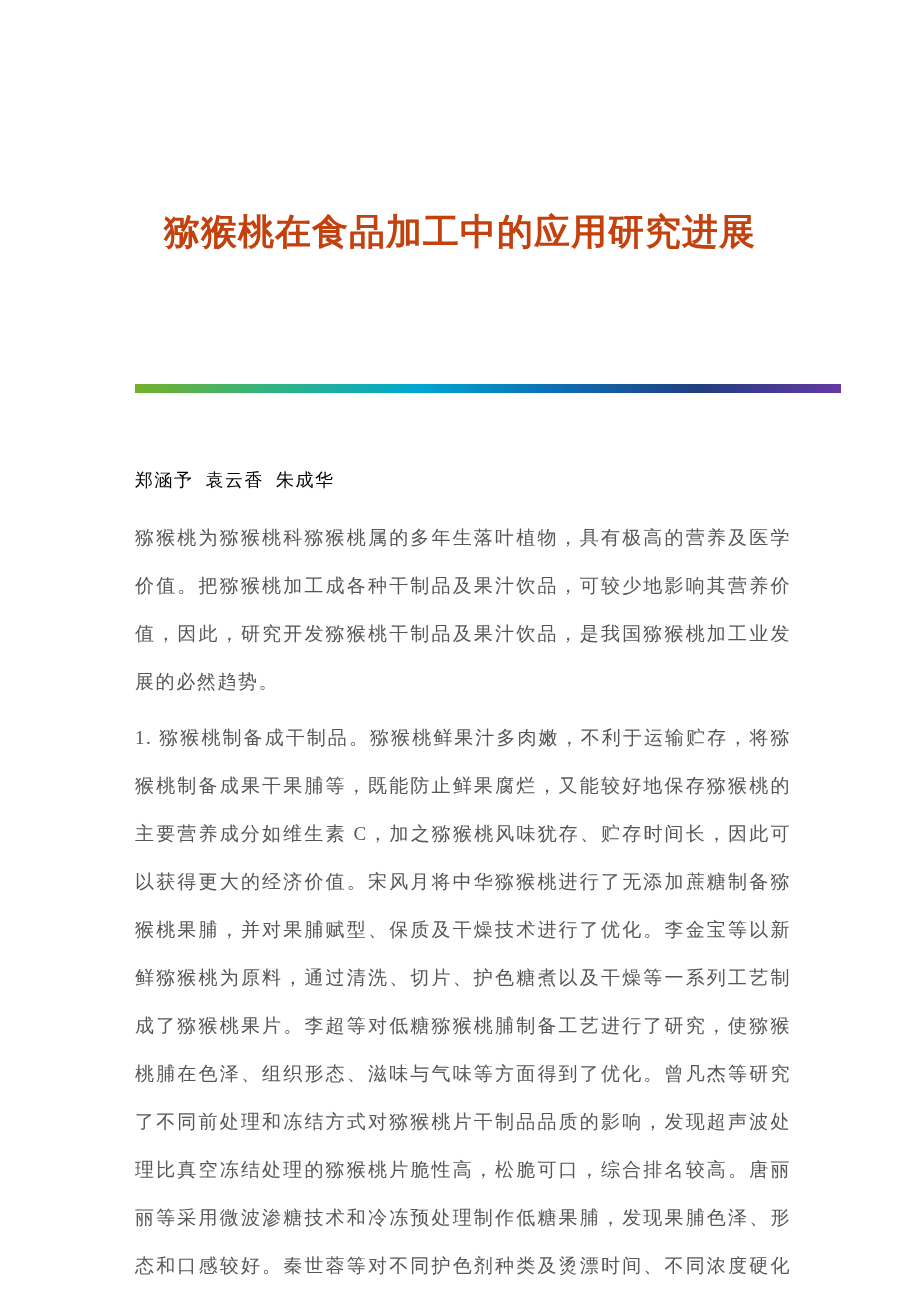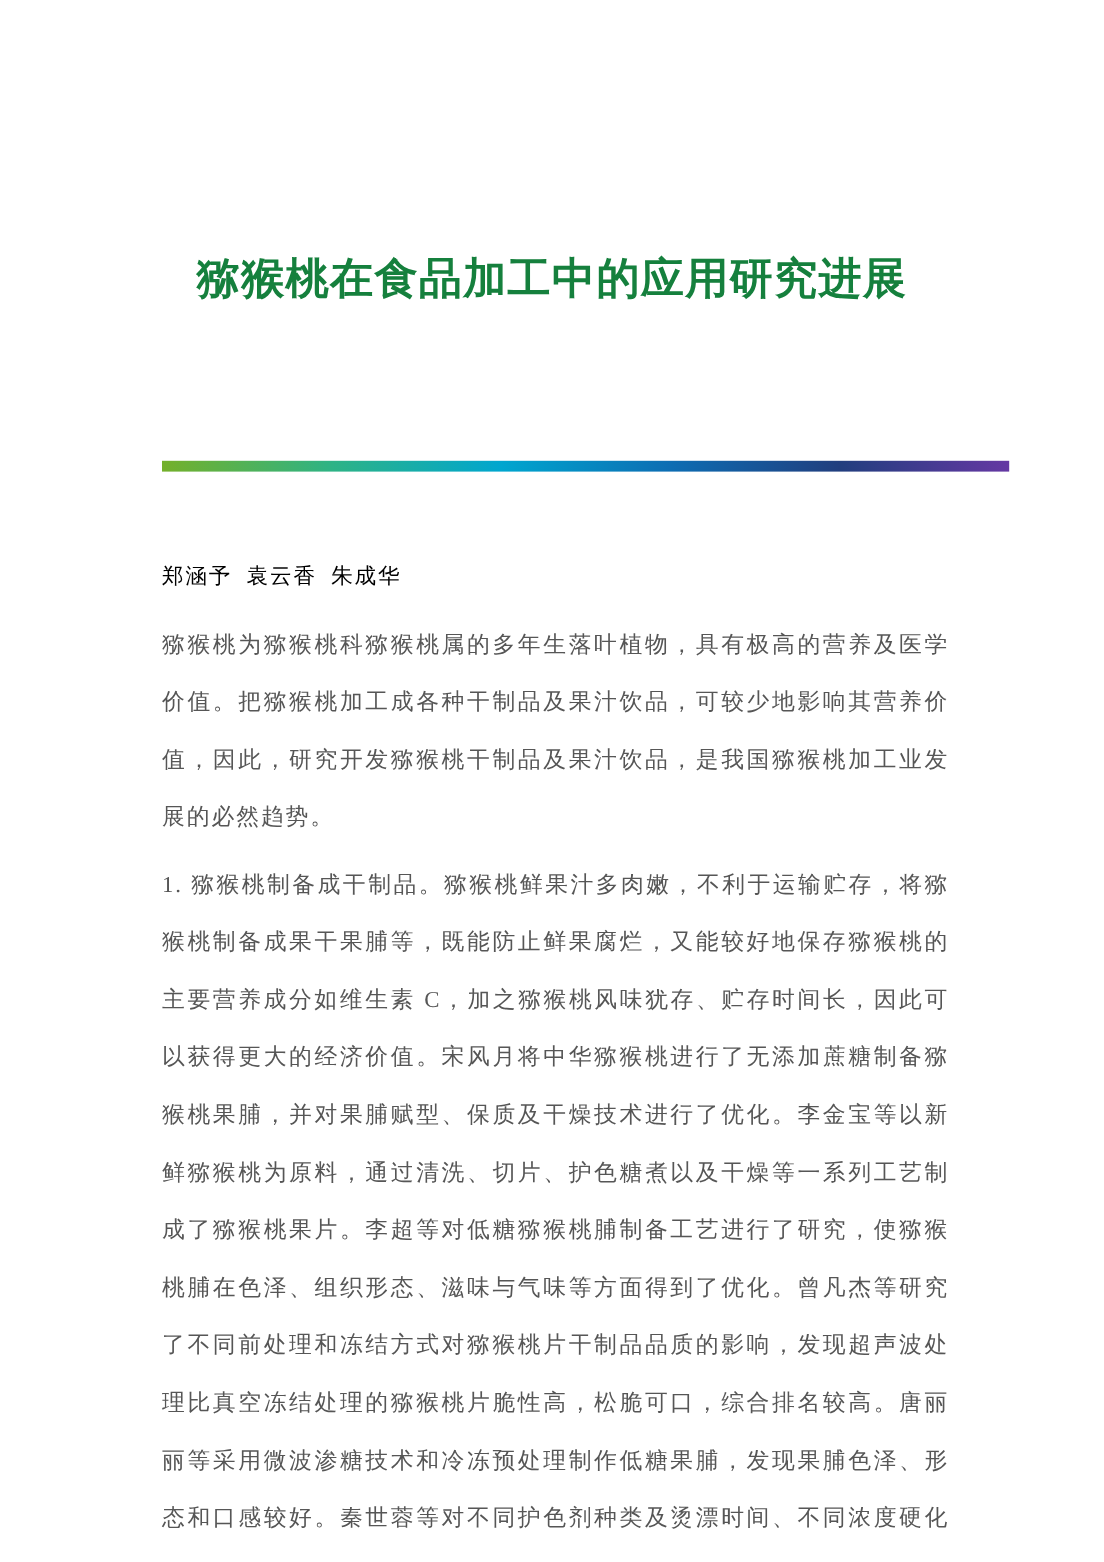--- a/index.html
+++ b/index.html
@@ -66,21 +66,21 @@
     word-break: break-all;
   }
   .para + .para {
     margin-top: 8px;
   }
 </style>
 </head>
 <body>
 
 <div class="page">
-  <h1 class="doc-title" style="color: #15803d;">猕猴桃在食品加工中的应用研究进展</h1>
+  <h1 class="doc-title" style="color: #c2410c;">猕猴桃在食品加工中的应用研究进展</h1>
 
   <div class="divider" style="background: linear-gradient(90deg, rgb(116, 176, 42), rgb(46, 179, 133), rgb(0, 166, 207), rgb(13, 109, 179), rgb(33, 62, 126), rgb(101, 56, 163));"></div>
 
   <div class="authors" style="color: #000000;">郑涵予  袁云香  朱成华</div>
 
   <div class="body-text">
     <p class="para" style="color: rgb(86, 86, 86);">猕猴桃为猕猴桃科猕猴桃属的多年生落叶植物，具有极高的营养及医学价值。把猕猴桃加工成各种干制品及果汁饮品，可较少地影响其营养价值，因此，研究开发猕猴桃干制品及果汁饮品，是我国猕猴桃加工业发展的必然趋势。</p>
     <p class="para" style="color: rgb(86, 86, 86);">1. 猕猴桃制备成干制品。猕猴桃鲜果汁多肉嫩，不利于运输贮存，将猕猴桃制备成果干果脯等，既能防止鲜果腐烂，又能较好地保存猕猴桃的主要营养成分如维生素 C，加之猕猴桃风味犹存、贮存时间长，因此可以获得更大的经济价值。宋风月将中华猕猴桃进行了无添加蔗糖制备猕猴桃果脯，并对果脯赋型、保质及干燥技术进行了优化。李金宝等以新鲜猕猴桃为原料，通过清洗、切片、护色糖煮以及干燥等一系列工艺制成了猕猴桃果片。李超等对低糖猕猴桃脯制备工艺进行了研究，使猕猴桃脯在色泽、组织形态、滋味与气味等方面得到了优化。曾凡杰等研究了不同前处理和冻结方式对猕猴桃片干制品品质的影响，发现超声波处理比真空冻结处理的猕猴桃片脆性高，松脆可口，综合排名较高。唐丽丽等采用微波渗糖技术和冷冻预处理制作低糖果脯，发现果脯色泽、形态和口感较好。秦世蓉等对不同护色剂种类及烫漂时间、不同浓度硬化剂等因素</p>
   </div>
 </div>

